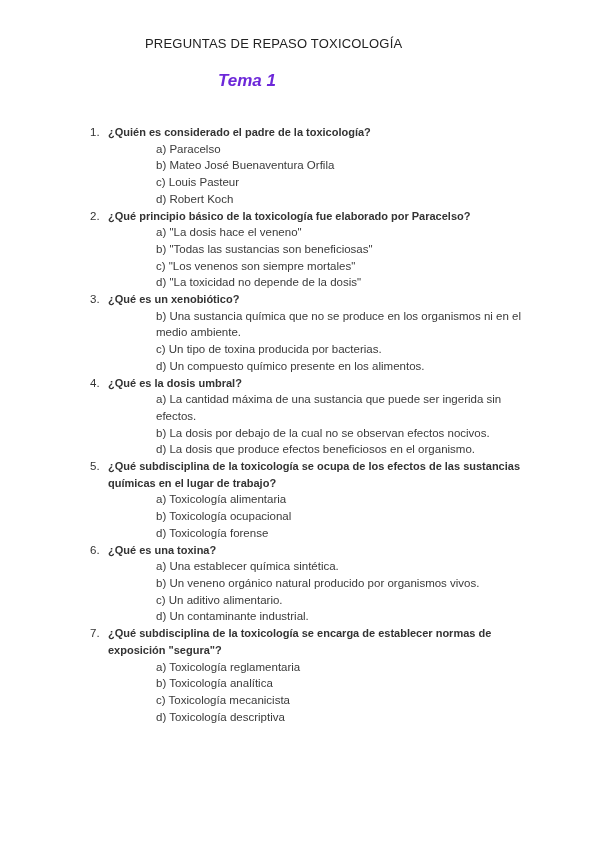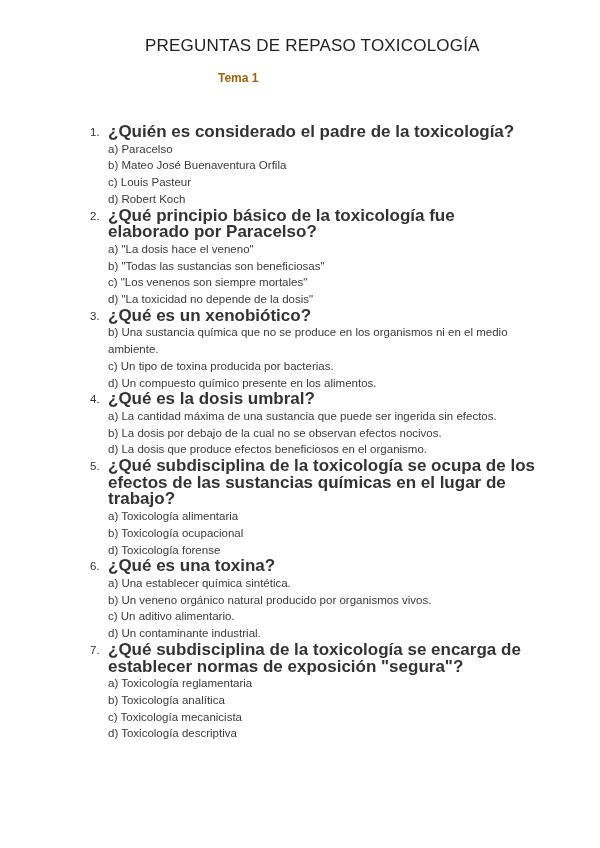--- a/index.html
+++ b/index.html
@@ -12,34 +12,35 @@
       height: 848px;
       position: relative;
       overflow: hidden;
       font-family: "Liberation Sans", sans-serif;
       color: #333333;
     }
     .doc-title {
       position: absolute;
       left: 145px;
       top: 36px;
-      font-size: 17px;
+      font-size: 13px;
       letter-spacing: 0.2px;
       color: #222222;
       white-space: nowrap;
       text-align: center;
     }
     .doc-subtitle {
       position: absolute;
       left: 218px;
       top: 71px;
-      font-size: 12px;
+      font-size: 17px;
       font-weight: bold;
-      color: #a16207;
+      color: #6d28d9;
       white-space: nowrap;
+      font-style: italic;
     }
     .question-list {
       position: absolute;
       left: 90px;
       top: 124px;
       width: 450px;
       margin: 0;
       padding: 0;
       list-style: none;
     }
@@ -50,31 +51,32 @@
     }
     .q-num {
       position: absolute;
       left: 0;
       top: 0;
       font-size: 11.5px;
       line-height: 16.7px;
       color: #333333;
     }
     .q-text {
-      font-size: 17px;
+      font-size: 11px;
       line-height: 16.7px;
       font-weight: bold;
       color: #333333;
       display: block;
     }
     .option {
       font-size: 11.5px;
       line-height: 16.7px;
       color: #3a3a3a;
       display: block;
+      margin-left: 48px;
     }
   </style>
 </head>
 <body>
 
 <div class="doc-title">PREGUNTAS DE REPASO TOXICOLOGÍA</div>
 <div class="doc-subtitle">Tema 1</div>
 
 <ol class="question-list">
   <li class="question">

